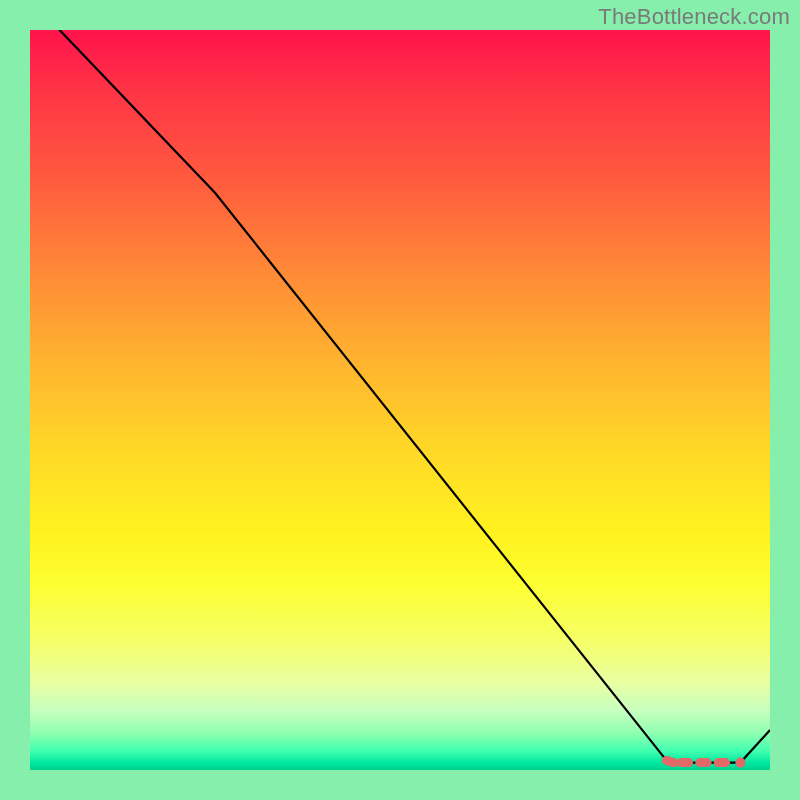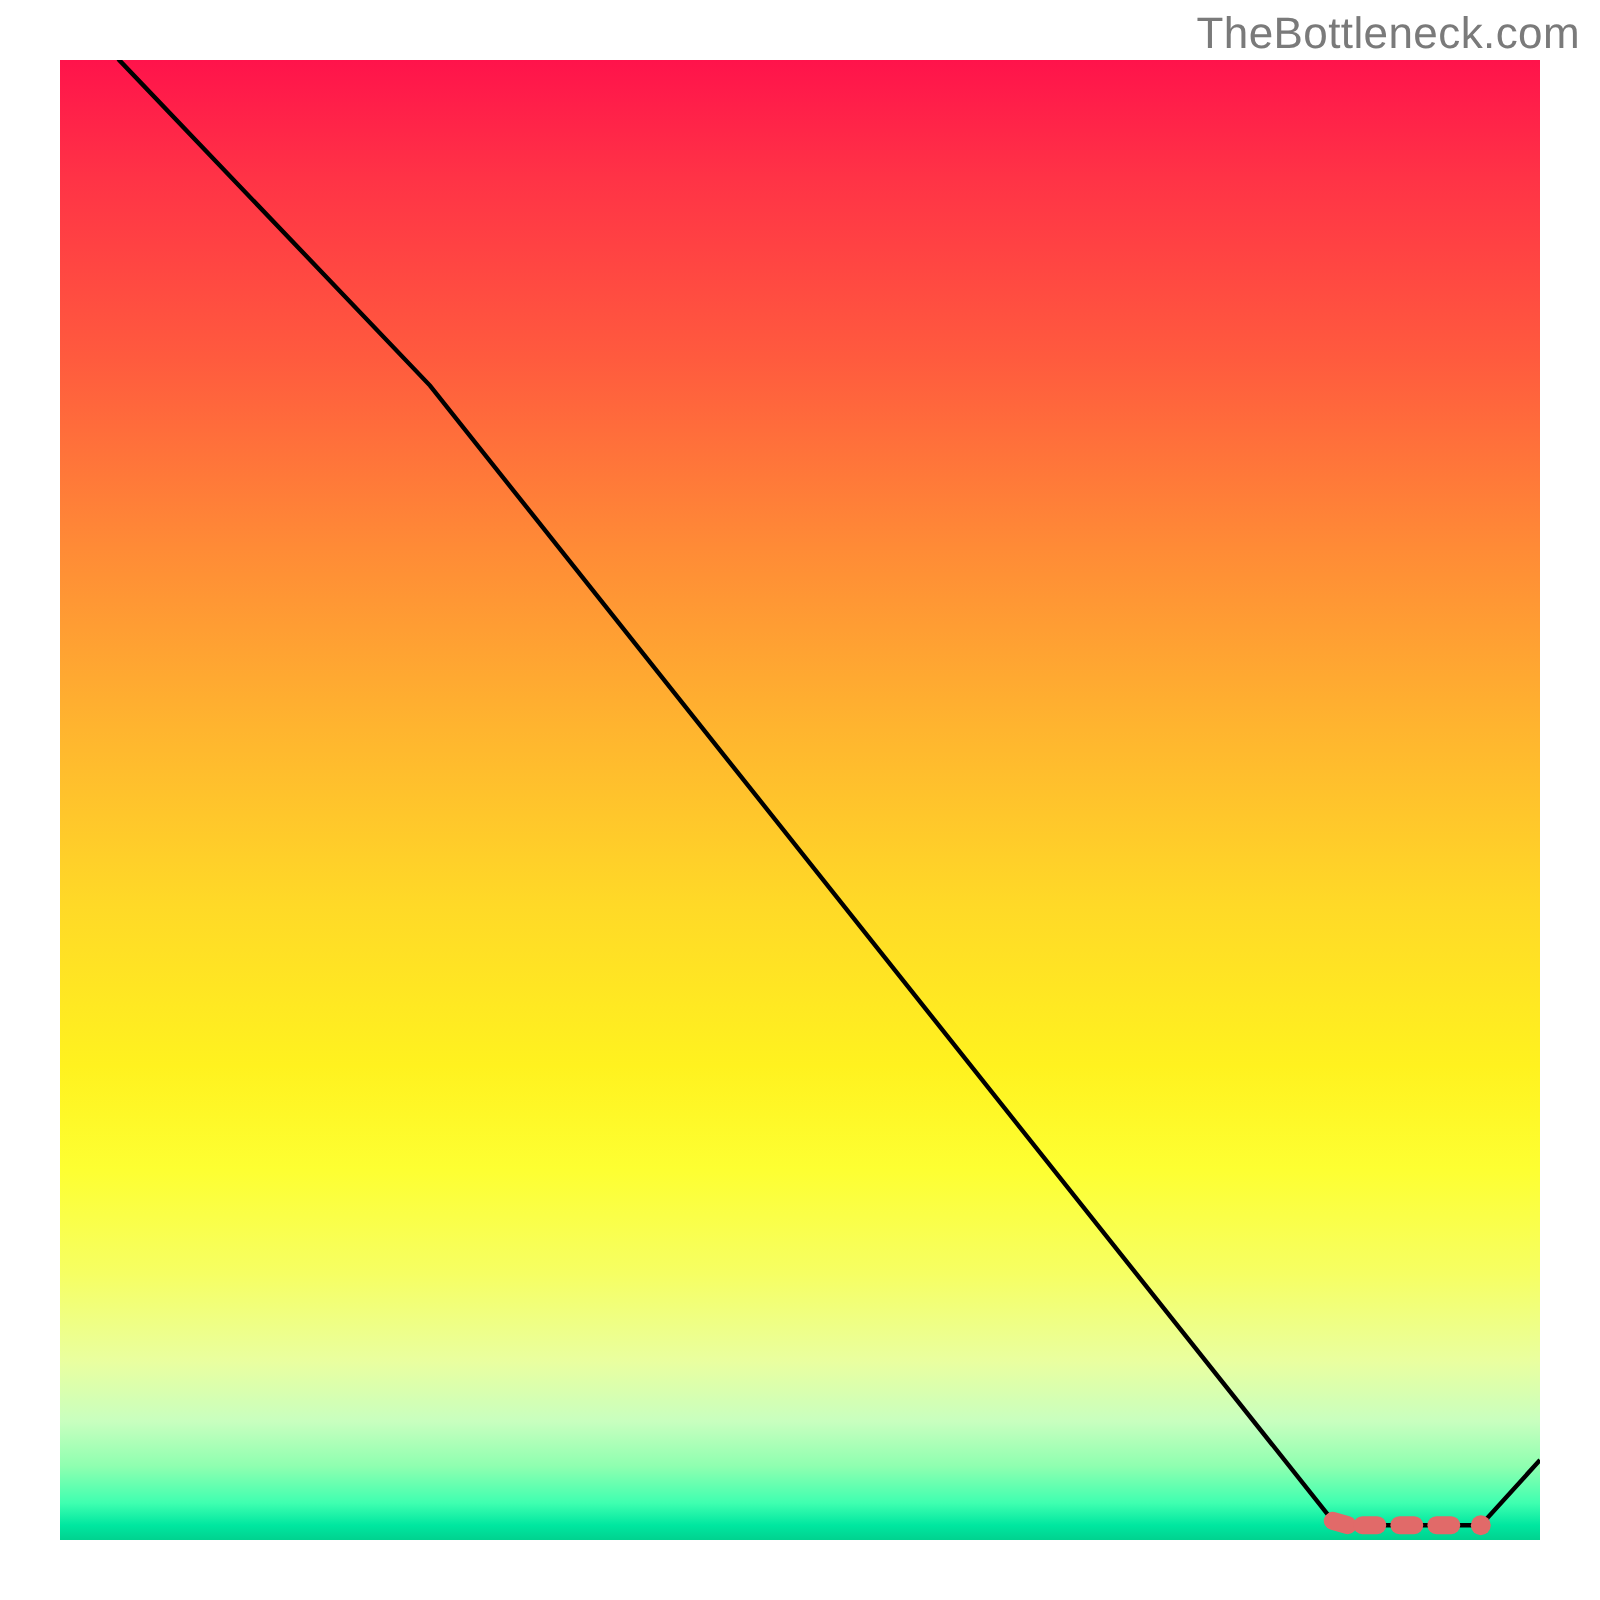--- a/index.html
+++ b/index.html
@@ -8,21 +8,21 @@
     width: 800px;
     height: 800px;
     background: #000;
     font-family: Arial, Helvetica, sans-serif;
     overflow: hidden;
   }
   .frame {
     position: relative;
     width: 800px;
     height: 800px;
-    background: #ffffff;
+    background: #86efac;
   }
   .attribution {
     position: absolute;
     top: 4px;
     right: 10px;
     color: #7a7a7a;
     font-size: 22px;
     font-weight: 500;
     letter-spacing: 0.2px;
   }

